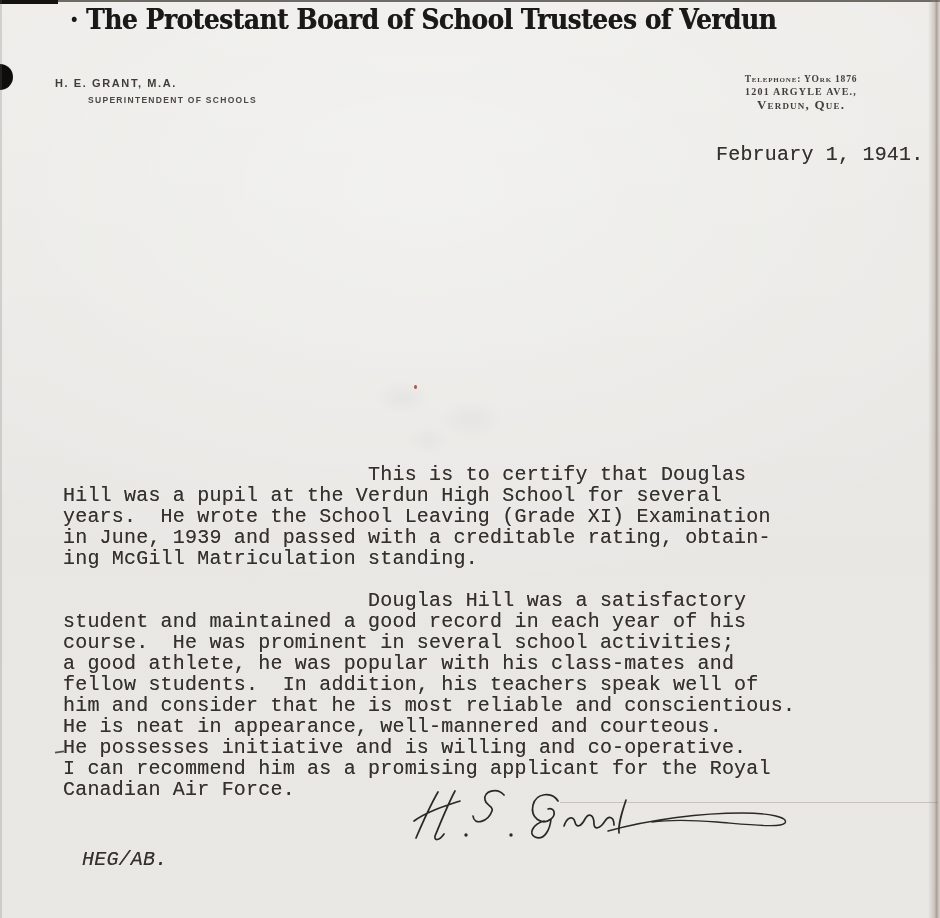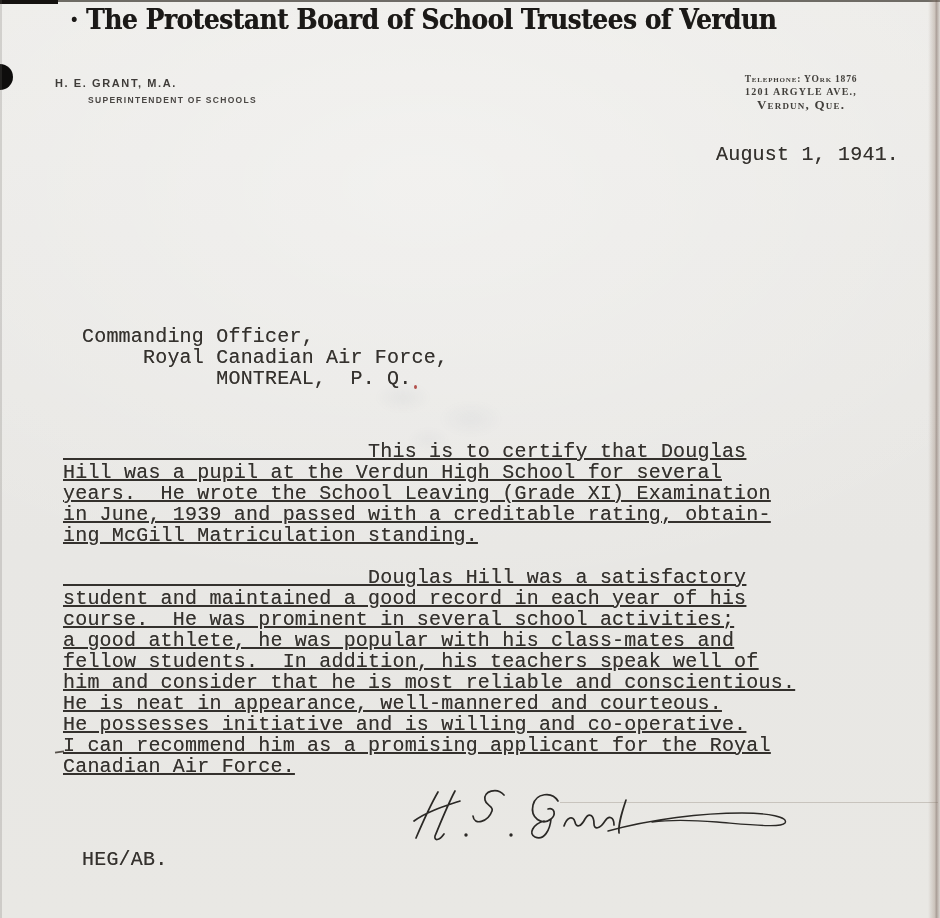--- a/index.html
+++ b/index.html
@@ -39,23 +39,23 @@
   .lh-right{position:absolute;left:706px;top:73px;width:190px;text-align:center;color:#43403c;font-weight:700;font-family:Liberation Serif, serif;}
   .lh-phone{font-size:9.5px;letter-spacing:.8px;font-variant:small-caps;line-height:12px;}
   .lh-addr1{font-size:10px;letter-spacing:1.2px;line-height:13px;}
   .lh-addr2{font-size:13px;letter-spacing:1.2px;font-variant:small-caps;line-height:13px;text-align:center;}
 
   
   .tw{font-family:"Liberation Mono",monospace;font-size:20px;line-height:21px;letter-spacing:.2px;
       color:#34312d;text-shadow:0 0 .4px rgba(45,42,38,.55);margin:0;white-space:pre;}
   .date{position:absolute;left:716px;top:144px;}
   .recipient{position:absolute;left:82px;top:326px;}
-  .body-text{position:absolute;left:63px;top:441px;text-decoration:underline;}
+  .body-text{position:absolute;left:63px;top:464px;}
   .signer-title{position:absolute;left:424px;top:847px;}
-  .reference{position:absolute;left:82px;top:849px;}
+  .reference{position:absolute;left:82px;top:849px;font-style:italic;}
 
   .signature{position:absolute;left:412px;top:784px;width:390px;height:64px;}
   .signature svg{display:block;width:100%;height:100%;}
 </style>
 </head>
 <body>
 
 <div class="page">
 
   <div class="top-edge-line"></div>
@@ -70,24 +70,21 @@
 
   <div class="board-title">· The Protestant Board of School Trustees of Verdun</div>
   <div class="official-name">H. E. GRANT, M.A.</div>
   <div class="official-title">SUPERINTENDENT OF SCHOOLS</div>
   <div class="lh-right">
     <div class="lh-phone">Telephone: YOrk 1876</div>
     <div class="lh-addr1">1201 ARGYLE AVE.,</div>
     <div class="lh-addr2">Verdun, Que.</div>
   </div>
 
-  <pre class="tw date">August 1, 1941.</pre>
-  <pre class="tw recipient">Commanding Officer,
-     Royal Canadian Air Force,
-           MONTREAL,  P. Q.</pre>
+  <pre class="tw date">February 1, 1941.</pre>
   <pre class="tw body-text">                         This is to certify that Douglas
 Hill was a pupil at the Verdun High School for several
 years.  He wrote the School Leaving (Grade XI) Examination
 in June, 1939 and passed with a creditable rating, obtain-
 ing McGill Matriculation standing.
 
                          Douglas Hill was a satisfactory
 student and maintained a good record in each year of his
 course.  He was prominent in several school activities;
 a good athlete, he was popular with his class-mates and

